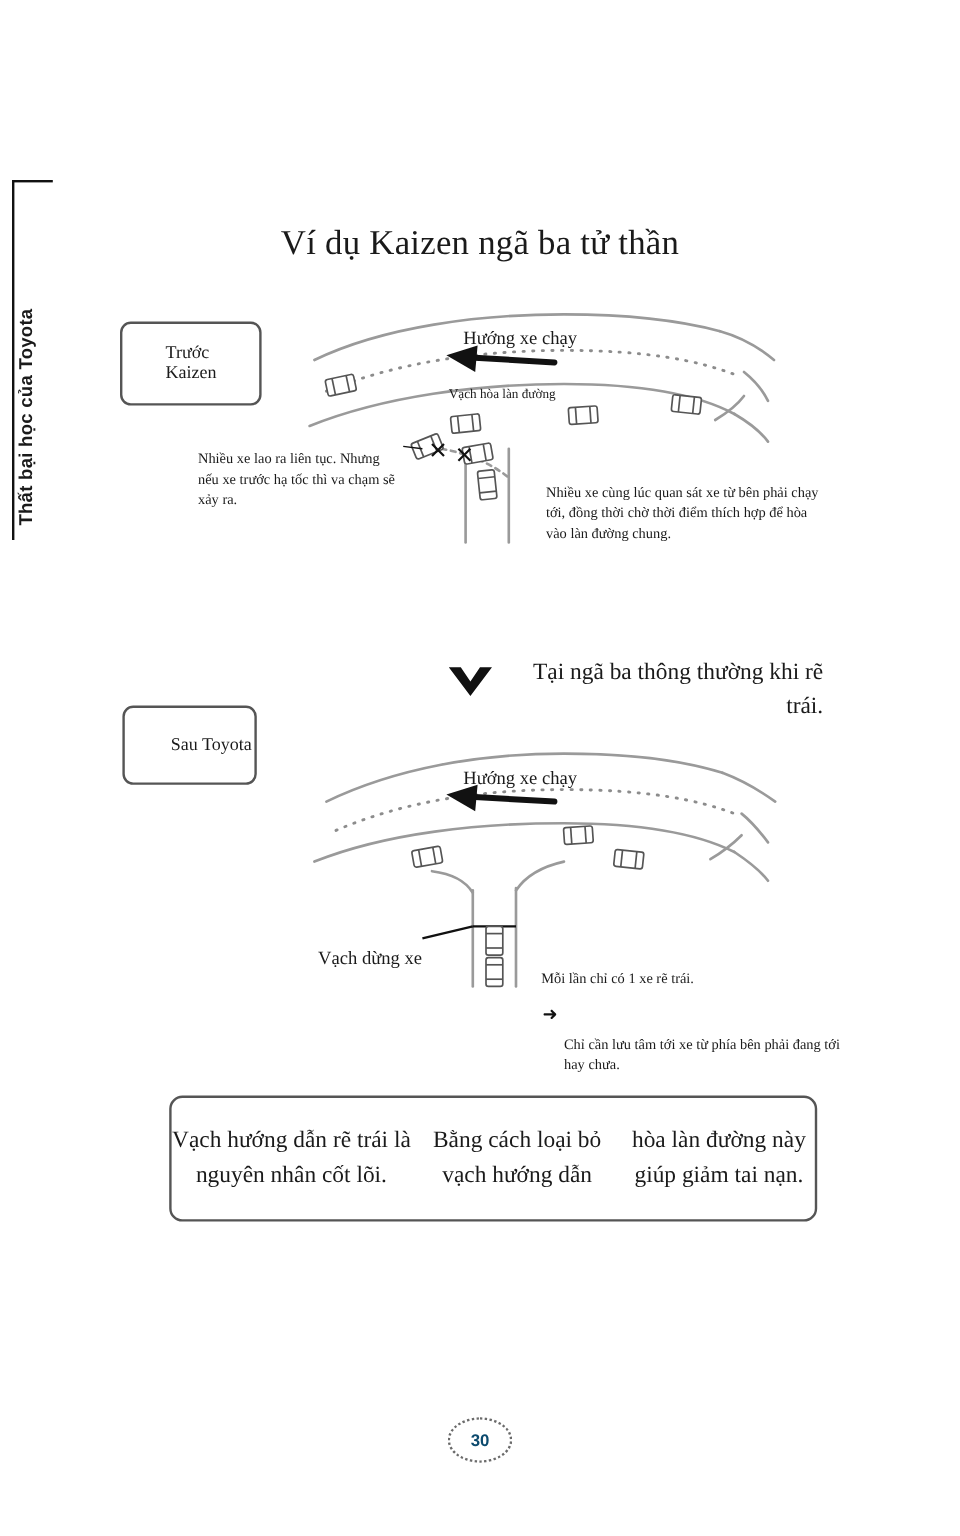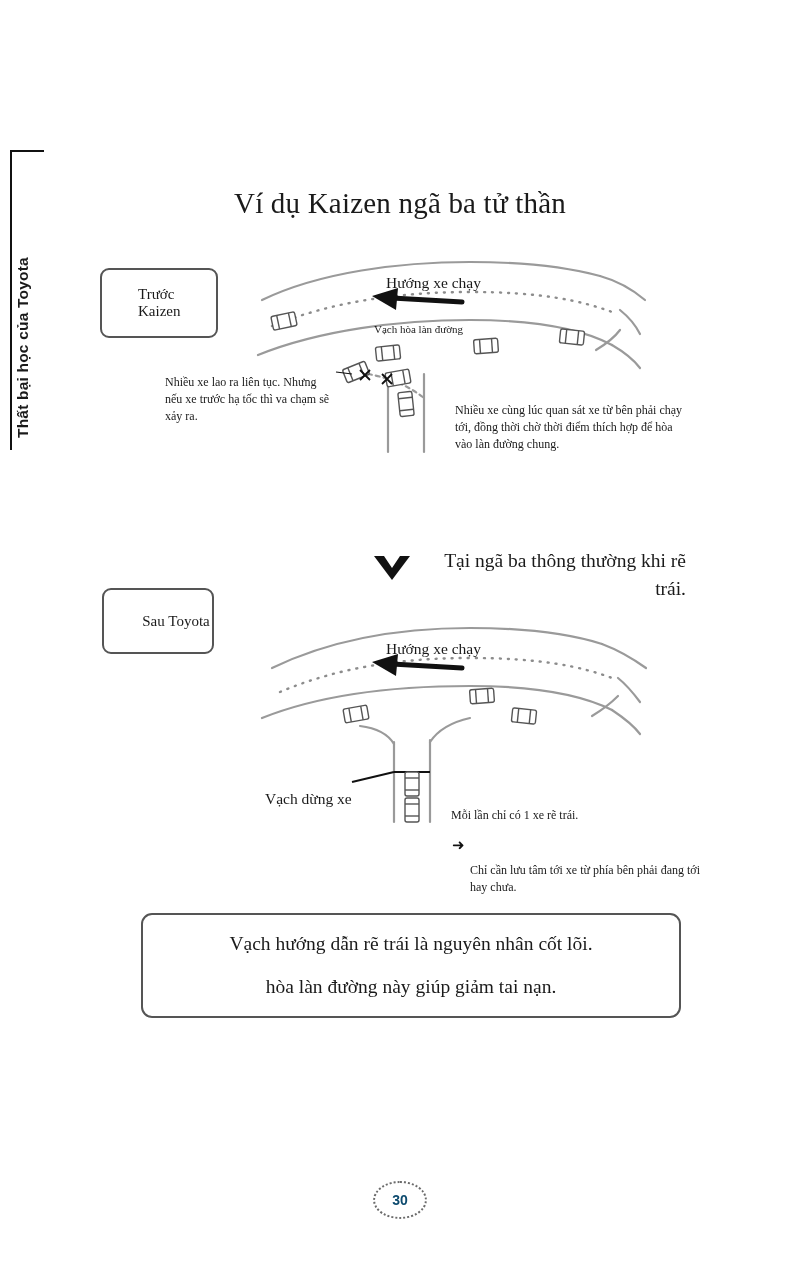--- a/index.html
+++ b/index.html
@@ -74,21 +74,21 @@
   .summary-box {
     position: absolute;
     left: 141px;
     top: 913px;
     width: 540px;
     height: 105px;
     border: 2px solid #555;
     border-radius: 11px;
     box-sizing: border-box;
     display: flex;
-    flex-direction: column;
+    flex-direction: row;
     align-items: center;
     justify-content: center;
     text-align: center;
     font-size: 19.5px;
     line-height: 1.45;
     background: #fff;
     gap: 14px;
   }
 
   
@@ -320,16 +320,17 @@
 <div class="txt" id="t-normal">Tại ngã ba thông thường khi rẽ trái.</div>
 
 <div class="txt" id="t-huong2">Hướng xe chạy</div>
 <div class="txt" id="t-vach-dung">Vạch dừng xe</div>
 <div class="txt" id="t-each">Mỗi lần chỉ có 1 xe rẽ trái.</div>
 <div class="arrow-glyph">➜</div>
 <div class="txt" id="t-arrow-note">Chỉ cần lưu tâm tới xe từ phía bên phải đang tới hay chưa.</div>
 
 <div class="summary-box">
   <div>Vạch hướng dẫn rẽ trái là nguyên nhân cốt lõi.</div>
+  <div>Bằng cách loại bỏ vạch hướng dẫn</div>
   <div>hòa làn đường này giúp giảm tai nạn.</div>
 </div>
 
 <div class="page-num">30</div>
 
 </body></html>

